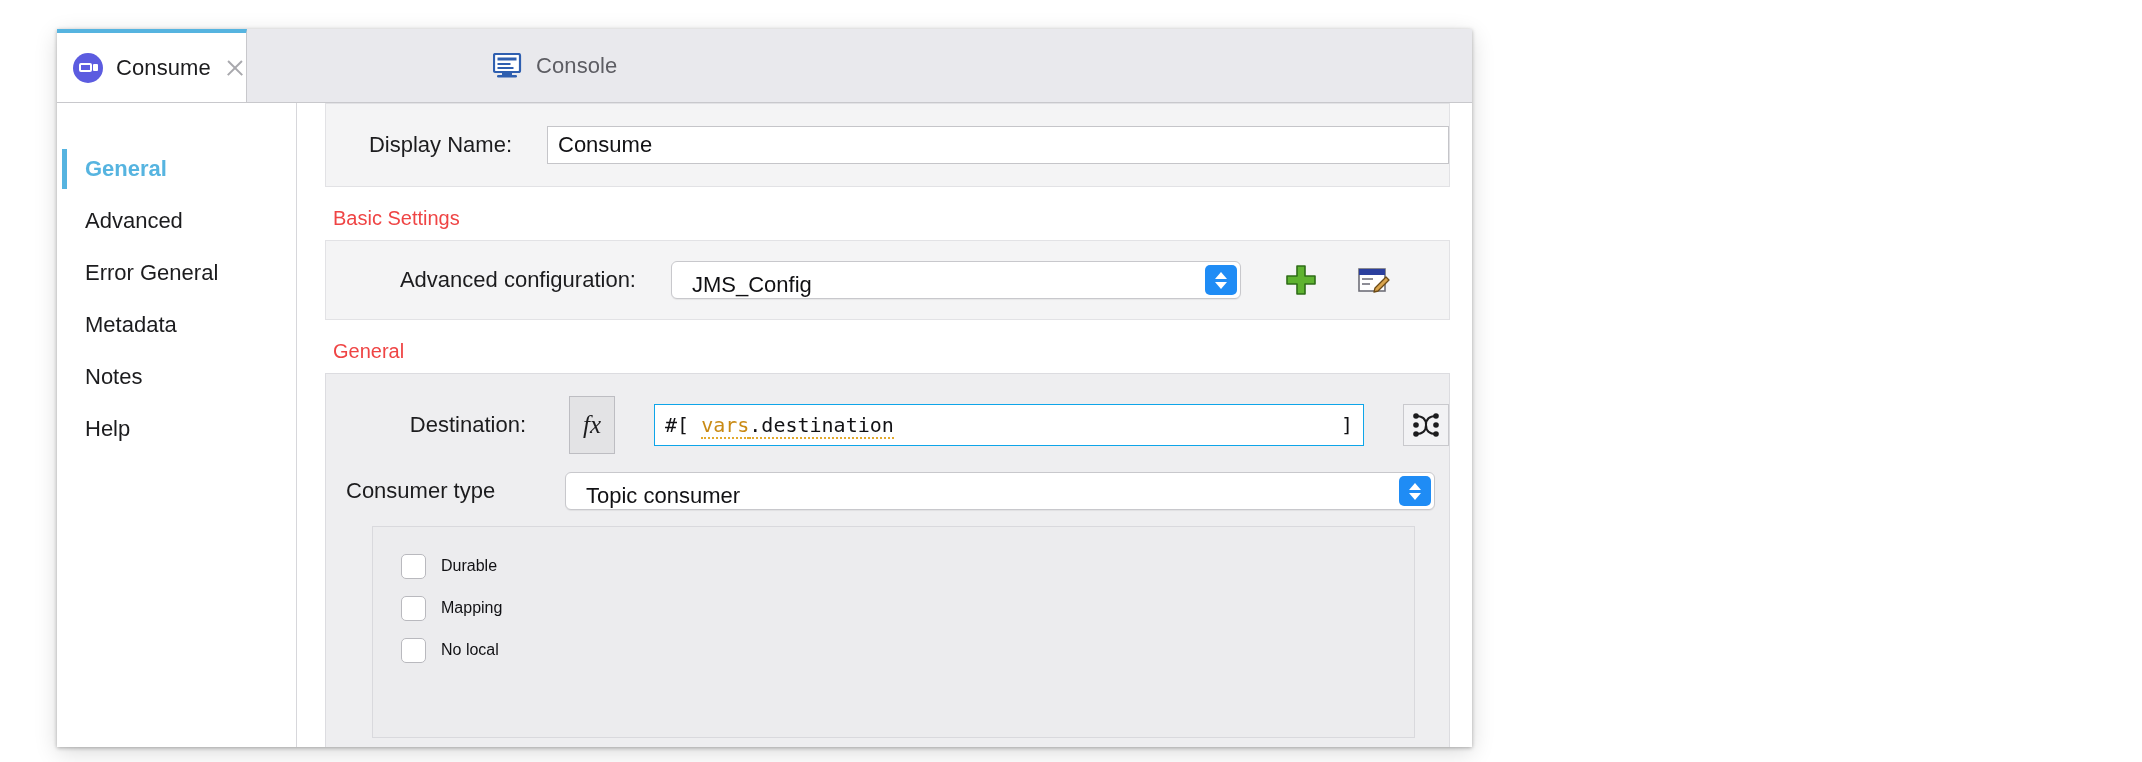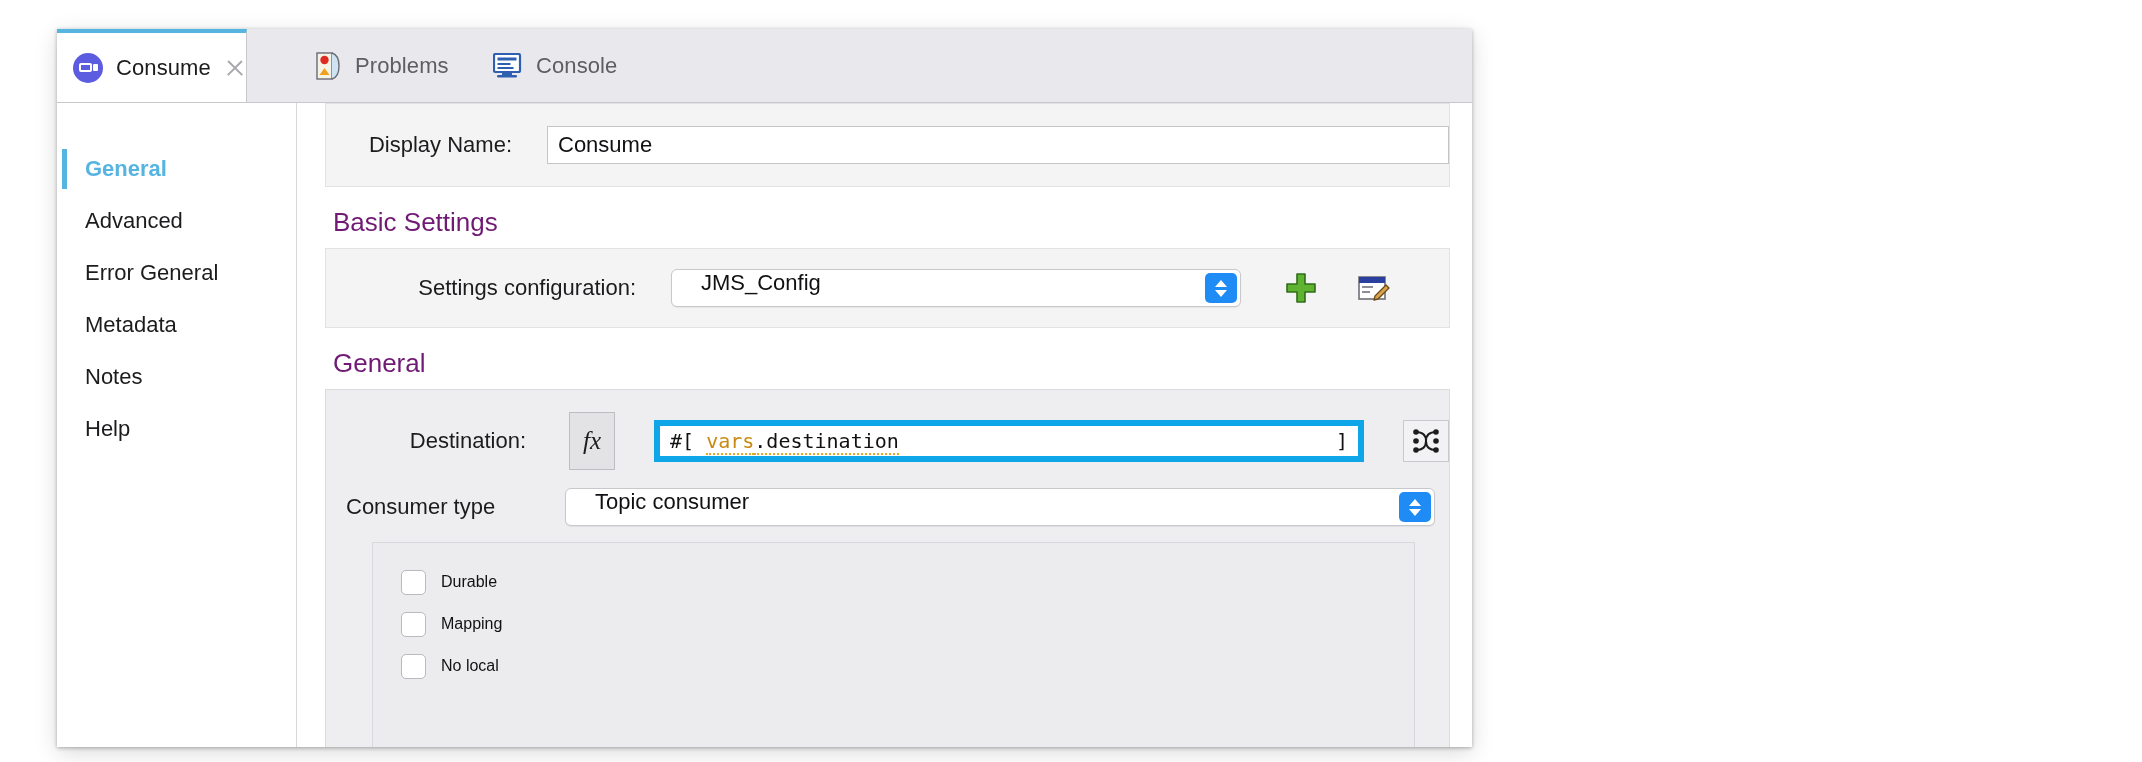--- a/index.html
+++ b/index.html
@@ -192,22 +192,22 @@
   
   .panel {
     background: #f4f4f5;
     border: 1px solid #e2e2e5;
     margin: 0 22px 0 28px;
     box-sizing: border-box;
   }
   .panel.grey { background: #eeeef0; border-color: #dcdce0; }
 
   .section-title {
-    font-size: 26px;
-    color: #701a75;
+    font-size: 20px;
+    color: #ef4444;
     padding: 20px 0 10px 36px;
   }
 
   .field-row {
     display: flex;
     align-items: center;
     padding: 16px 0 16px 22px;
     gap: 17px;
   }
   .field-label {
@@ -230,22 +230,22 @@
     color: #111114;
   }
 
   .combo {
     height: 38px;
     background: #ffffff;
     border: 1px solid #c8c8cc;
     border-radius: 6px;
     box-sizing: border-box;
     display: flex;
-    align-items: flex-start;
-    padding: 0 29px;
+    align-items: flex-end;
+    padding: 0 20px;
     font-size: 22px;
     color: #111114;
     position: relative;
     box-shadow: 0 1px 1px rgba(0,0,0,0.06);
   }
   .combo-arrow {
     position: absolute;
     right: 3px; top: 3px;
     width: 32px; height: 30px;
     background: #1f8cf5;
@@ -281,21 +281,21 @@
     font-family: "Liberation Serif", serif;
     font-style: italic;
     font-size: 25px;
     color: #1c1c1e;
     flex: 0 0 auto;
   }
 
   .expr-field {
     height: 42px;
     background: #ffffff;
-    border: 6px solid #0ea5e9;
+    border: 1px solid #0ea5e9;
     box-sizing: border-box;
     display: flex;
     align-items: center;
     justify-content: space-between;
     padding: 0 10px;
     font-family: "DejaVu Sans Mono", monospace;
     font-size: 20px;
     color: #111114;
   }
   .expr-var {
@@ -348,31 +348,20 @@
   <div class="window">
 
     <div class="tabbar">
 
       <div class="tab active">
         <span class="icon-consume"></span>
         <span class="tab-label">Consume</span>
         <span class="tab-close"></span>
       </div>
 
-      <div class="tab inactive tab-problems">
-        <span class="icon-problems">
-          <svg width="26" height="30" viewBox="0 0 26 30">
-            <rect x="1" y="2" width="15" height="26" fill="#f5f2e6" stroke="#6a6a74" stroke-width="1.4"></rect>
-            <path d="M16 2 q7 2 7 13 t-7 13" fill="#cfe3f2" stroke="#6a6a74" stroke-width="1.4"></path>
-            <circle cx="8.5" cy="9" r="4.2" fill="#e02a1f"></circle>
-            <path d="M8.5 17 l5 7 h-10 z" fill="#f0a01e"></path>
-          </svg>
-        </span>
-        <span class="tab-label">Problems</span>
-      </div>
 
       <div class="tab inactive tab-console">
         <span class="icon-console">
           <svg width="30" height="26" viewBox="0 0 30 26">
             <rect x="1" y="1" width="26" height="18" rx="1.5" fill="#ffffff" stroke="#2f5fb0" stroke-width="2.2"></rect>
             <rect x="4.5" y="4.5" width="19" height="3" fill="#2f5fb0"></rect>
             <rect x="4.5" y="10" width="13" height="2" fill="#2f5fb0"></rect>
             <rect x="4.5" y="14" width="16" height="2" fill="#2f5fb0"></rect>
             <rect x="9" y="19" width="10" height="3" fill="#2f5fb0"></rect>
             <rect x="4" y="22" width="20" height="2.6" rx="1.3" fill="#2f5fb0"></rect>
@@ -412,21 +401,21 @@
         <div class="panel" style="padding:6px 0;">
           <div class="field-row" style="padding-left:18px;">
             <span class="field-label" style="width:168px;">Display Name:</span>
             <span class="txt-input" style="margin-left:18px; width:930px;" placeholder="">Consume</span>
           </div>
         </div>
 
         <div class="section-title">Basic Settings</div>
         <div class="panel" style="padding:4px 0;">
           <div class="field-row" style="padding-left:20px;">
-            <span class="field-label" style="width:290px;">Settings configuration:</span>
+            <span class="field-label" style="width:290px;">Advanced configuration:</span>
             <span class="combo" style="margin-left:18px; width:570px;">
               <span>JMS_Config</span>
               <span class="combo-arrow">
                 <span class="up"></span>
                   <span class="down"></span>
               </span>
             </span>
             <span class="icon-btn" style="margin-left:26px;">
               <svg width="34" height="34" viewBox="0 0 34 34">
                 <path d="M13 3 h8 v10 h10 v8 h-10 v10 h-8 v-10 h-10 v-8 h10 z" fill="#5fb330" stroke="#2f6d18" stroke-width="1.6" stroke-linejoin="round"></path>

